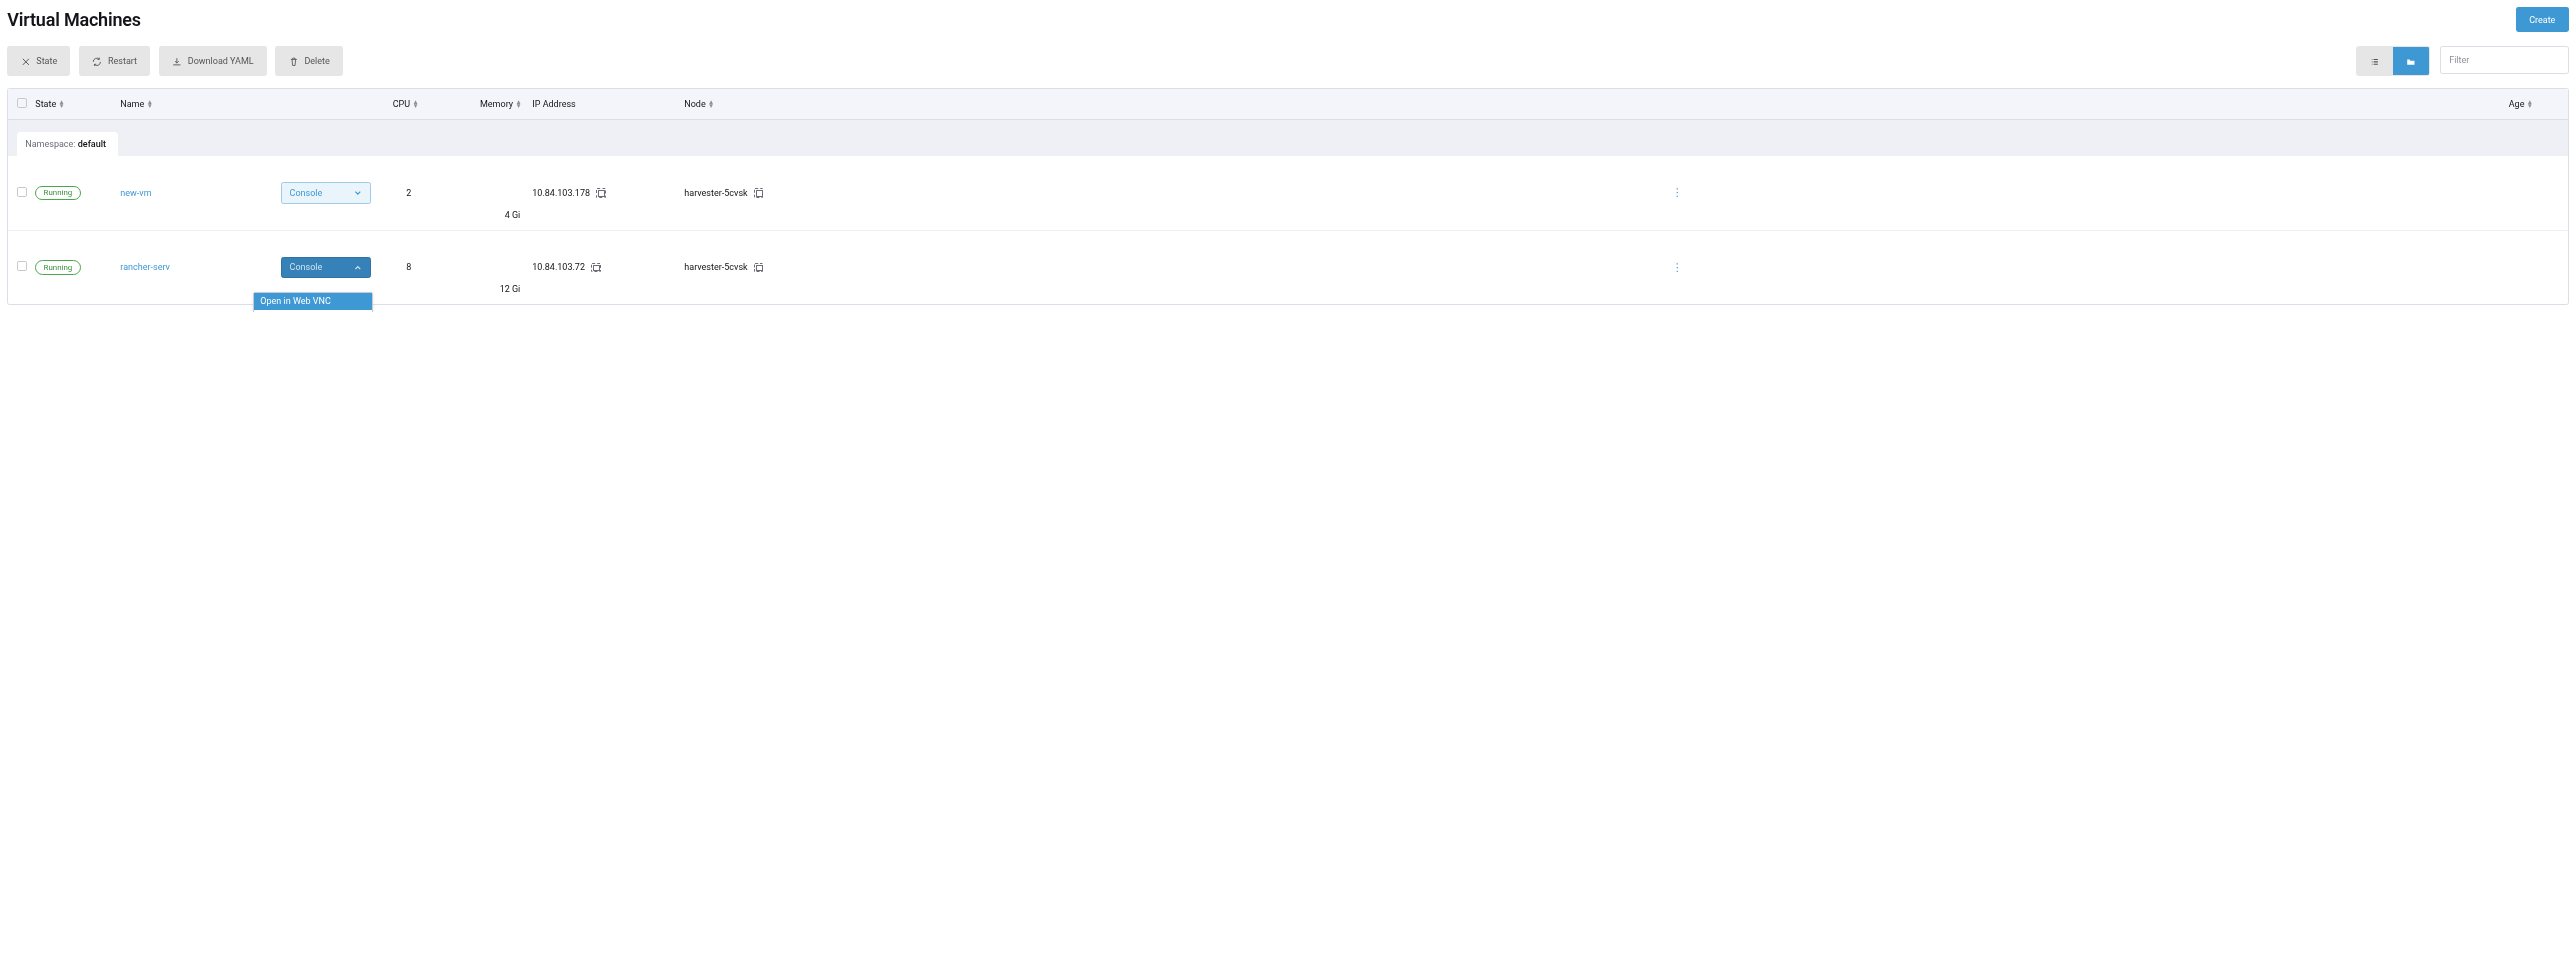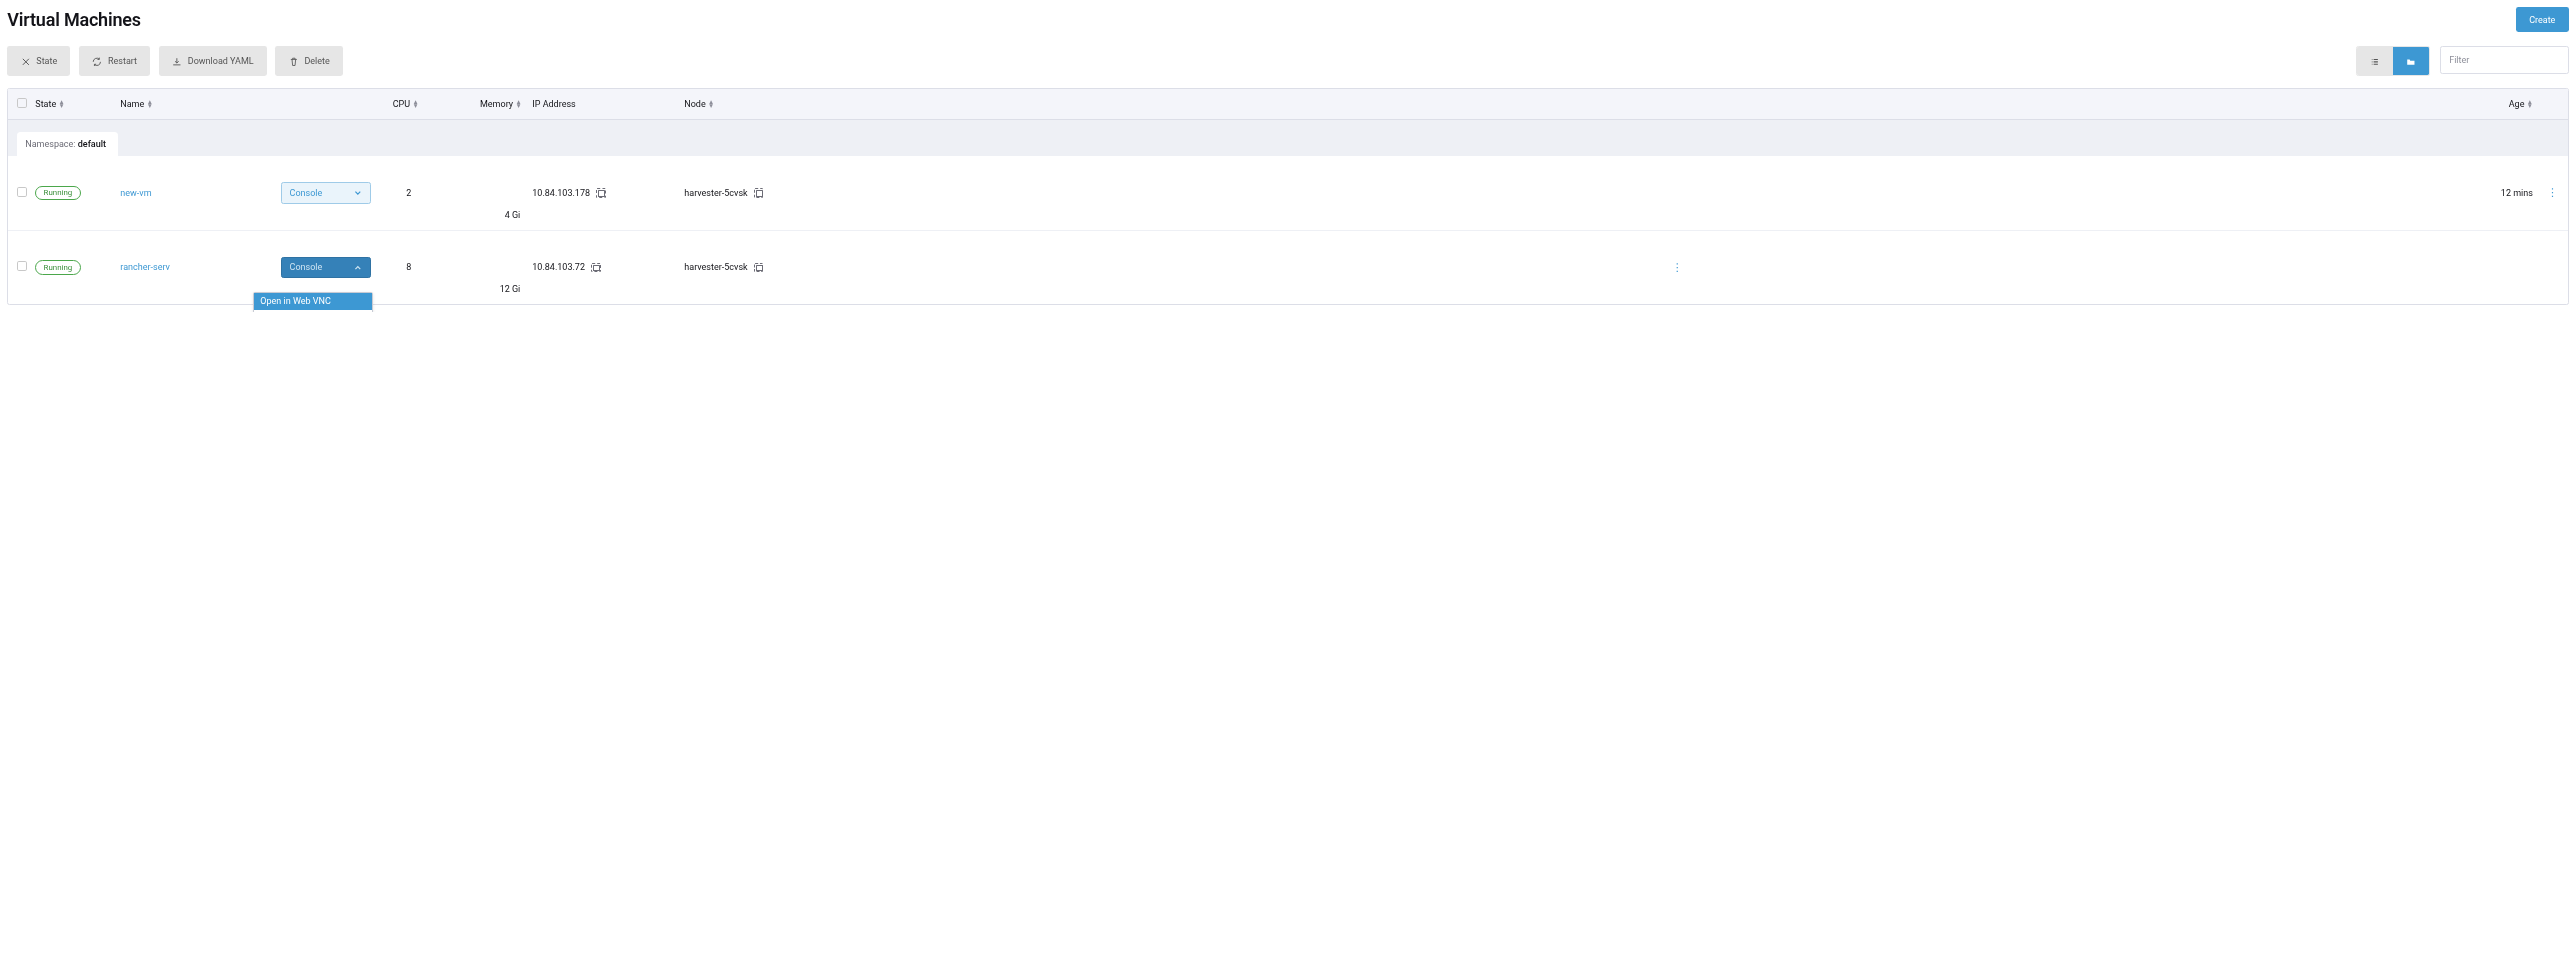--- a/index.html
+++ b/index.html
@@ -260,21 +260,20 @@
     <div class="cell-cpu">2</div>
     <div class="cell-mem">4 Gi</div>
     <div class="ip-cell">
       <span>10.84.103.178</span>
       <span class="copy-icon"></span>
     </div>
     <div class="node-cell">
       <span>harvester-5cvsk</span>
       <span class="copy-icon"></span>
     </div>
-    <div class="age-cell">12 mins</div>
     <div class="kebab">⋮</div>
   </div>
 
   <div class="trow">
     <div><span class="checkbox"></span></div>
     <div><span class="state-badge">Running</span></div>
     <div><span class="vm-name">rancher-serv</span></div>
     <div class="console-cell">
       <button class="console-btn console-open">
         <span>Console</span>

